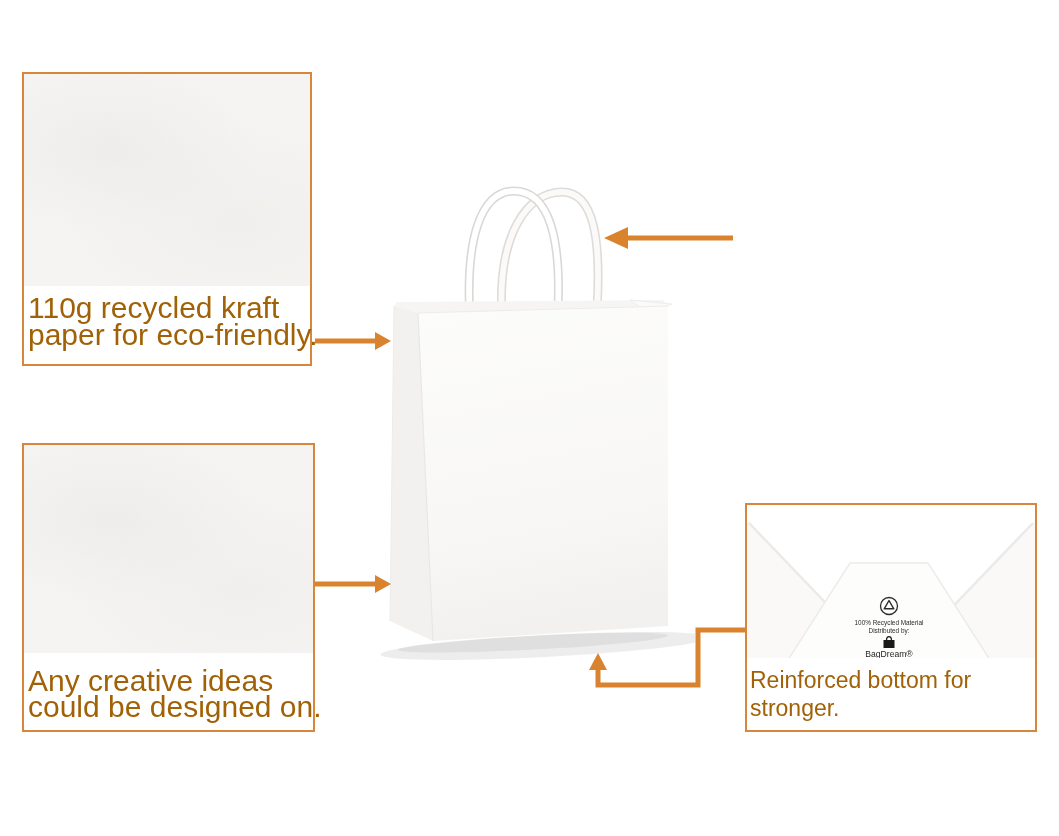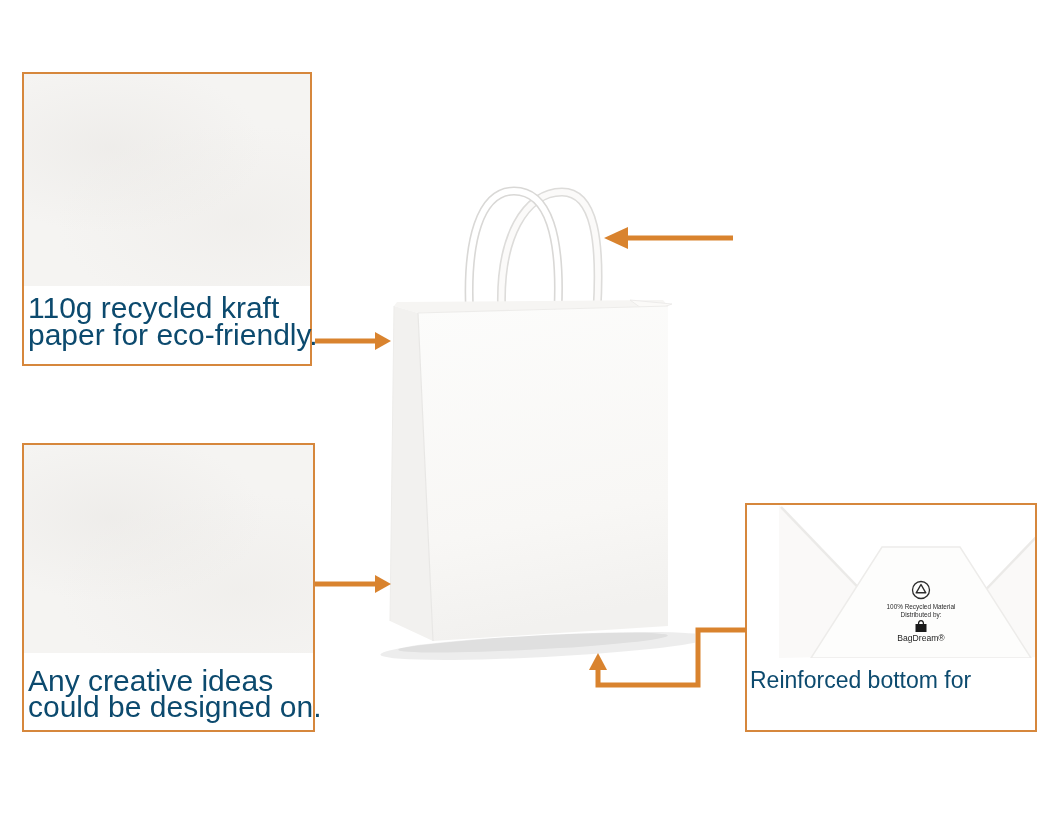--- a/index.html
+++ b/index.html
@@ -1,28 +1,28 @@
 <!DOCTYPE html>
 <html><head>
 <meta charset="utf-8">
 <style>
   html,body{margin:0;padding:0;background:#fff;}
   .canvas{
     position:relative;width:1059px;height:836px;background:#fff;overflow:hidden;
-    font-family:"Liberation Sans", sans-serif;color:#0c4a6e;
+    font-family:"Liberation Sans", sans-serif;color:#a16207;
   }
   .callout{position:absolute;border:2px solid #D6873C;background:#fff;box-sizing:border-box;}
   .texture{
     position:absolute;left:0;top:0;right:0;
     background:
       radial-gradient(220px 120px at 30% 35%, rgba(233,231,228,.55), transparent 70%),
       radial-gradient(260px 140px at 75% 70%, rgba(236,234,231,.5), transparent 70%),
       #F5F4F2;
   }
-  .photo{position:absolute;left:0;top:0;right:0;background:#fff;overflow:hidden;padding-left:32px;}
+  .photo{position:absolute;left:0;top:16px;right:0;background:#fff;overflow:hidden;}
   .caption{position:absolute;left:0;right:0;background:#fff;}
   .caption .ln{white-space:nowrap;}
   .cap-material{top:214px;bottom:0;padding:6px 0 0 4px;font-size:30px;line-height:27px;}
   .cap-handles{top:251px;bottom:0;padding:7px 0 0 2px;font-size:29px;line-height:40px;}
   .cap-design{top:210px;bottom:0;padding:13px 0 0 4px;font-size:30px;line-height:26px;}
   .cap-bottom{top:153px;bottom:0;padding:8px 0 0 3px;font-size:23px;line-height:28px;}
   .serration{
     position:absolute;left:0;right:0;height:6px;
     background-image:
       linear-gradient(135deg,#E7E6E3 25%,transparent 25%),
@@ -70,20 +70,21 @@
           <g>
             <rect x="136.5" y="119" width="11" height="8" fill="#1a1a1a"></rect>
             <path d="M139.5,119 c0,-4.5 5,-4.5 5,0" fill="none" stroke="#1a1a1a" stroke-width="1.2"></path>
           </g>
           <text x="142" y="136" font-size="8.6" fill="#1f1f1f">BagDream®</text>
         </g>
       </svg>
     </div>
     <div class="caption cap-bottom">
       <div class="ln">Reinforced bottom for</div>
+      <div class="ln">stronger.</div>
     </div>
   </div>
 
   <svg class="overlay" style="left:365px;top:180px;" width="330" height="495" viewBox="0 0 330 495">
 
     <g transform="rotate(-3 180 462)">
       <ellipse cx="180" cy="466" rx="165" ry="11" fill="#000" opacity="0.07"></ellipse>
       <ellipse cx="168" cy="462" rx="135" ry="7" fill="#000" opacity="0.06"></ellipse>
     </g>
 

